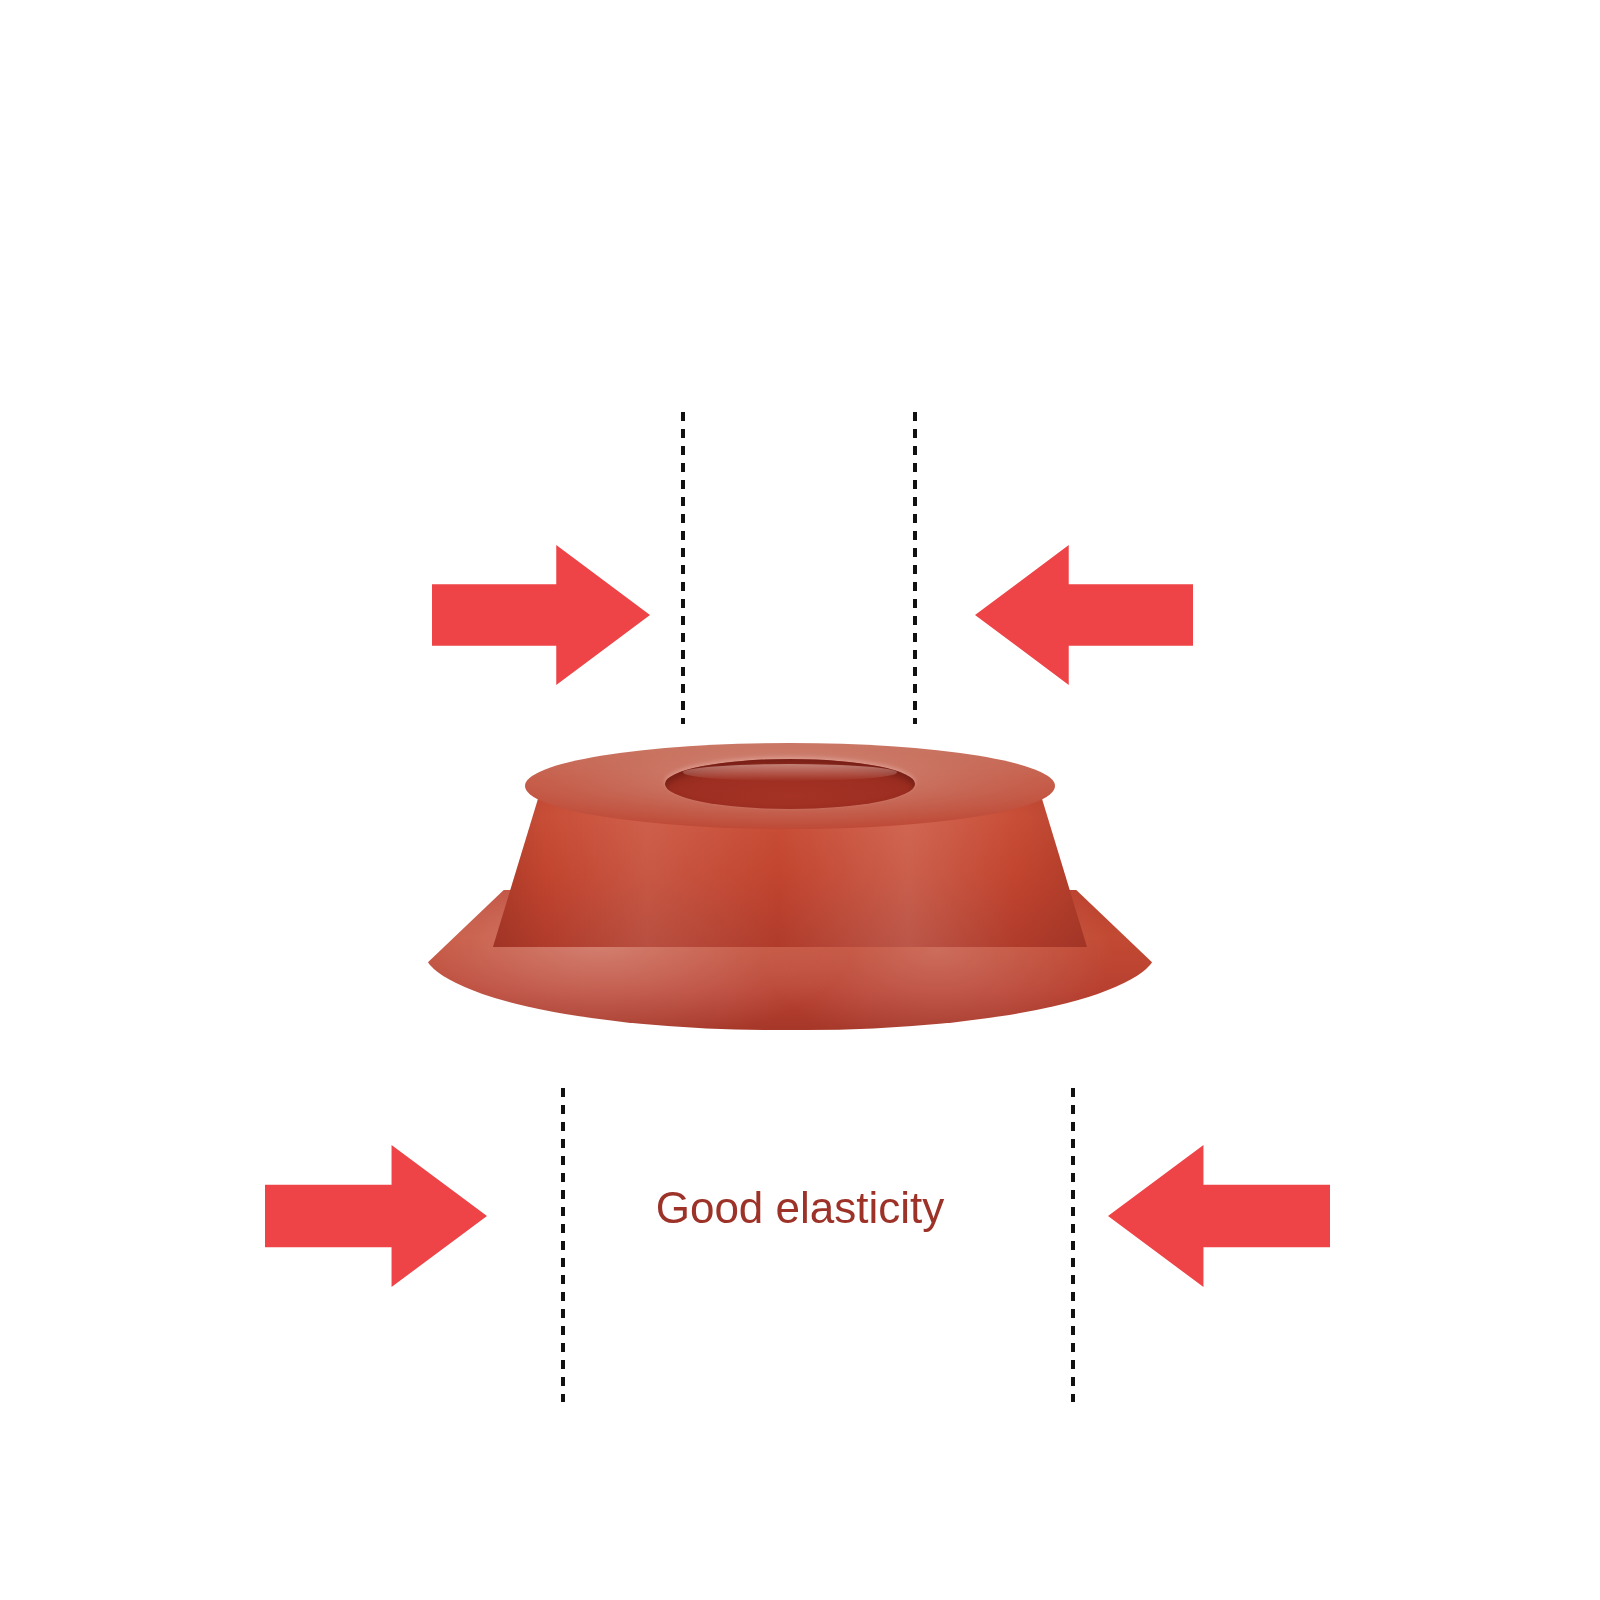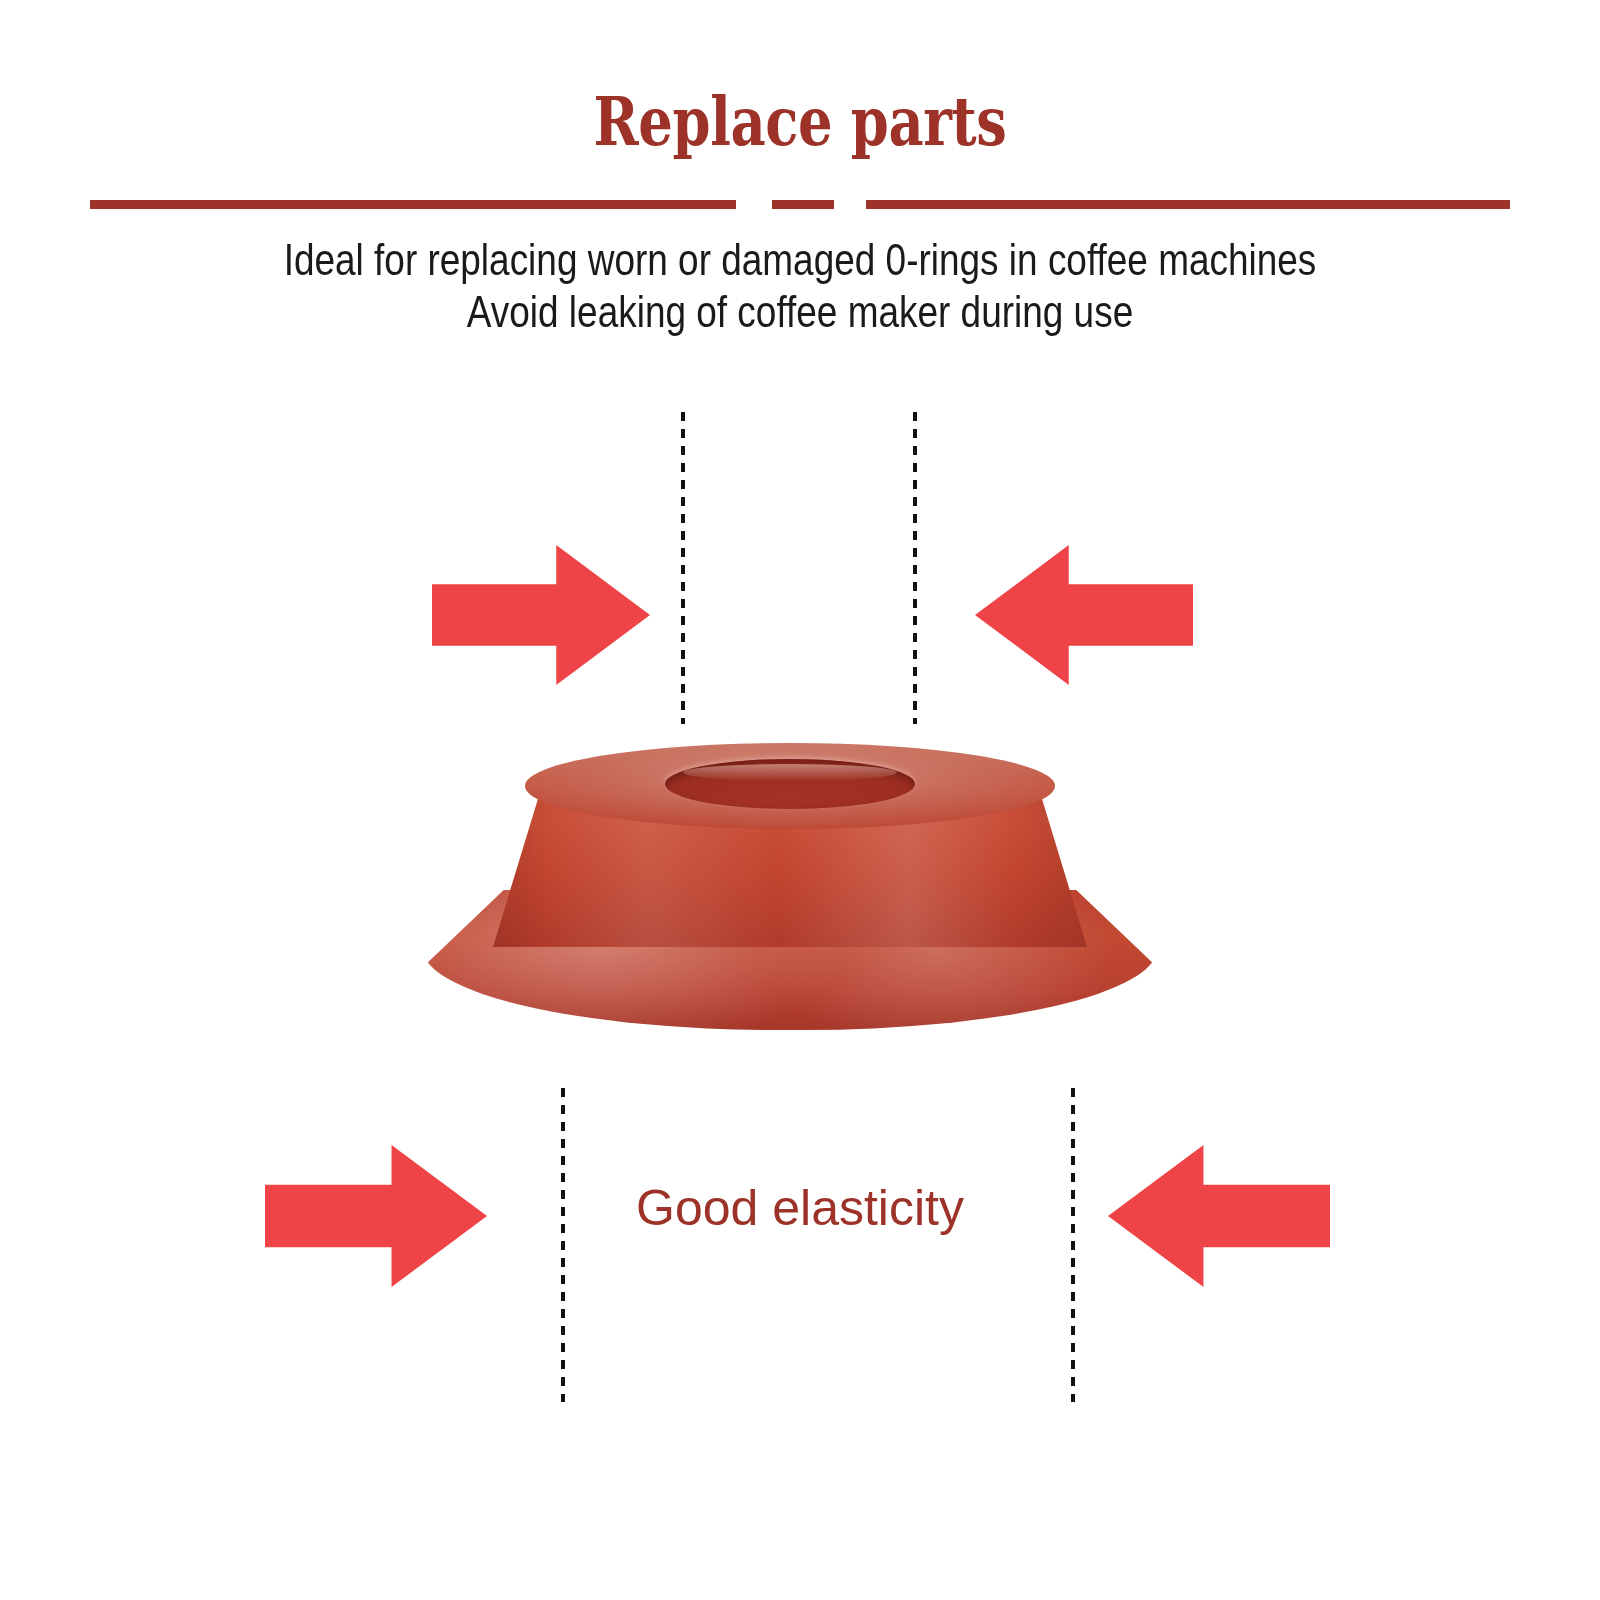--- a/index.html
+++ b/index.html
@@ -197,46 +197,31 @@
   }
 
   
   #caption {
     position: absolute;
     left: 0;
     top: 1178px;
     width: 1600px;
     text-align: center;
     font-family: "Liberation Sans", sans-serif;
-    font-size: 50px;
+    font-size: 44px;
     line-height: 60px;
     color: #9c3228;
     white-space: nowrap;
   }
 </style>
 </head>
 <body>
 
 <div id="page">
 
-  <div id="header-block">
-
-    <div id="main-title">Replace parts</div>
-
-    <div id="divider">
-      <div class="rule" id="rule-left"></div>
-      <div class="rule" id="rule-dash"></div>
-      <div class="rule" id="rule-right"></div>
-    </div>
-
-    <div id="subtitle-block">
-      <div class="subtitle-line">Ideal for replacing worn or damaged 0-rings in coffee machines</div>
-      <div class="subtitle-line">Avoid leaking of coffee maker during use</div>
-    </div>
-  </div>
 
   <div class="dash-line" id="dash-top-left"></div>
   <div class="dash-line" id="dash-top-right"></div>
 
   <div class="arrow arrow-right" id="arrow-top-left"></div>
   <div class="arrow arrow-left" id="arrow-top-right"></div>
 
   <div id="product">
     <div id="gasket-base"></div>
     <div id="gasket-body"></div>

